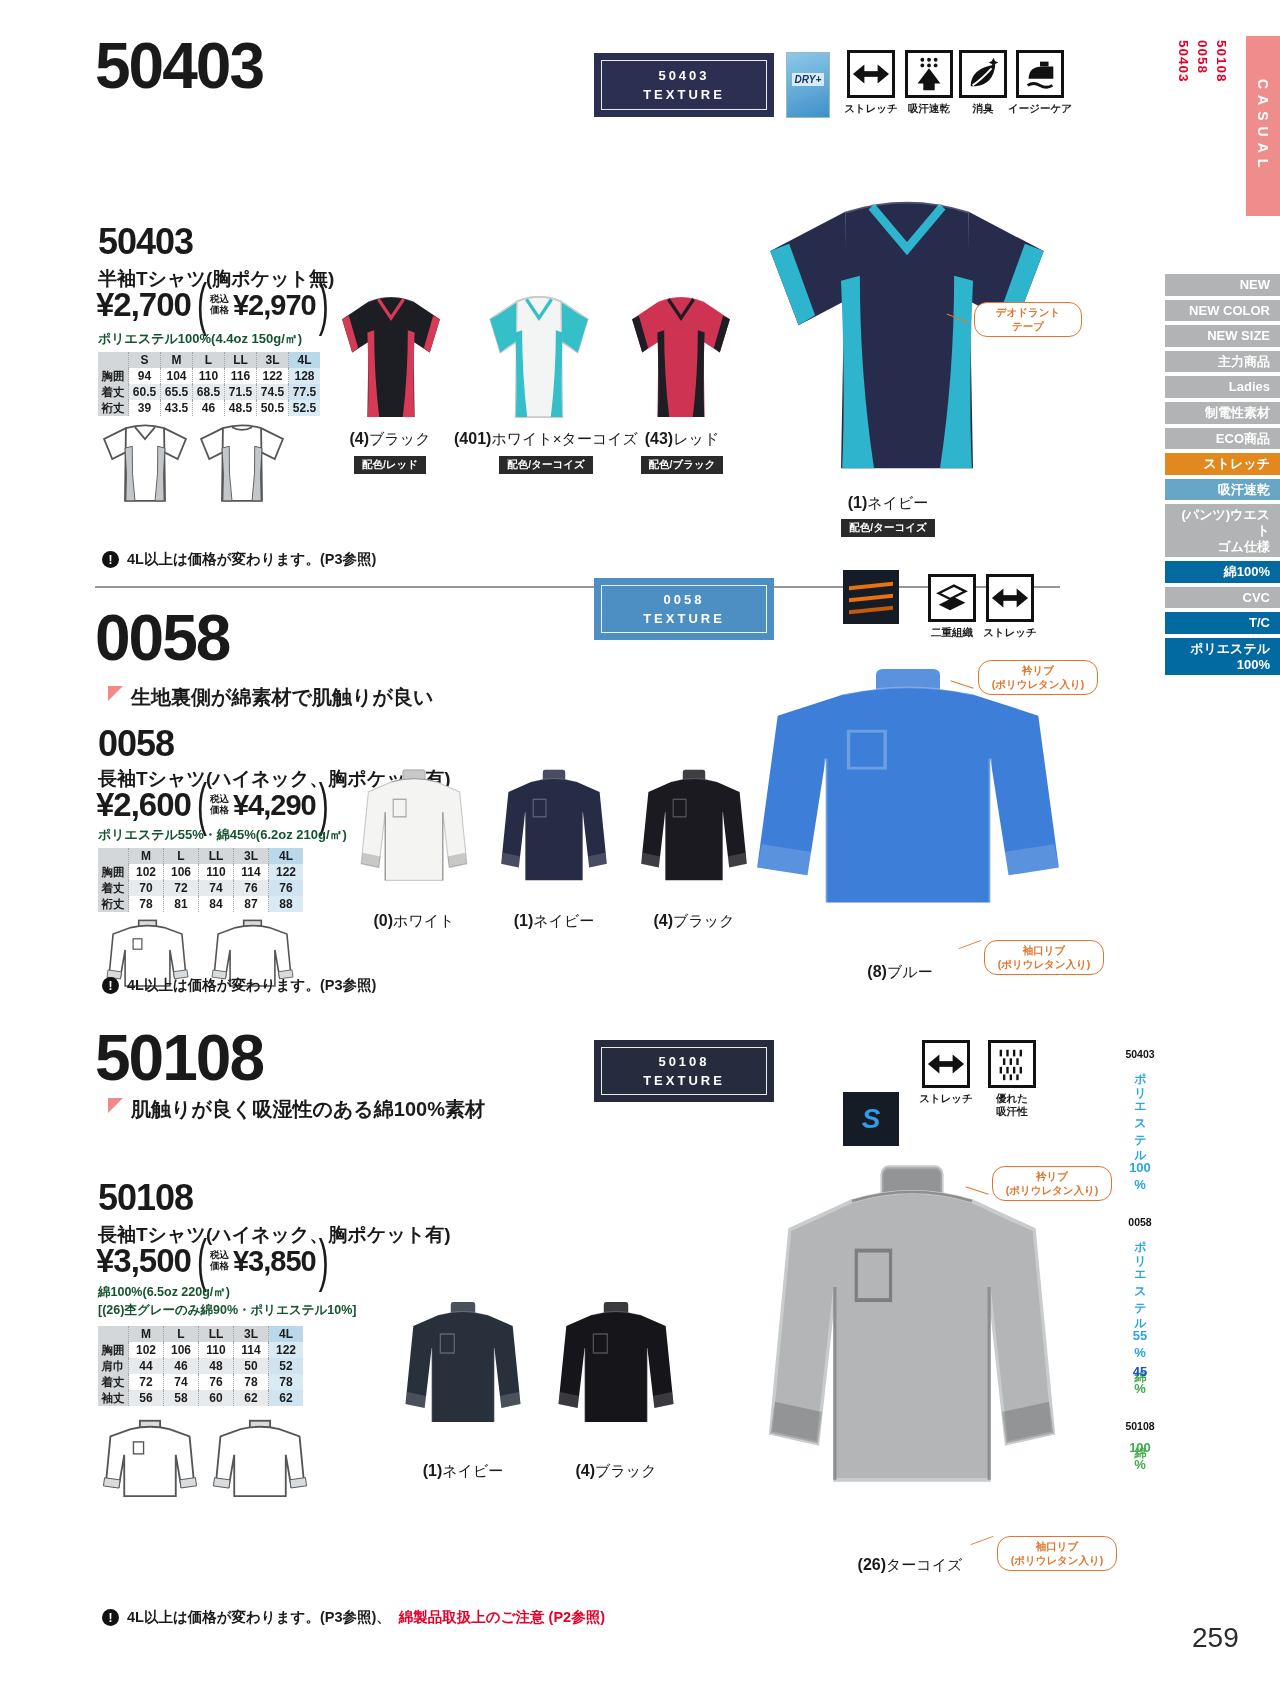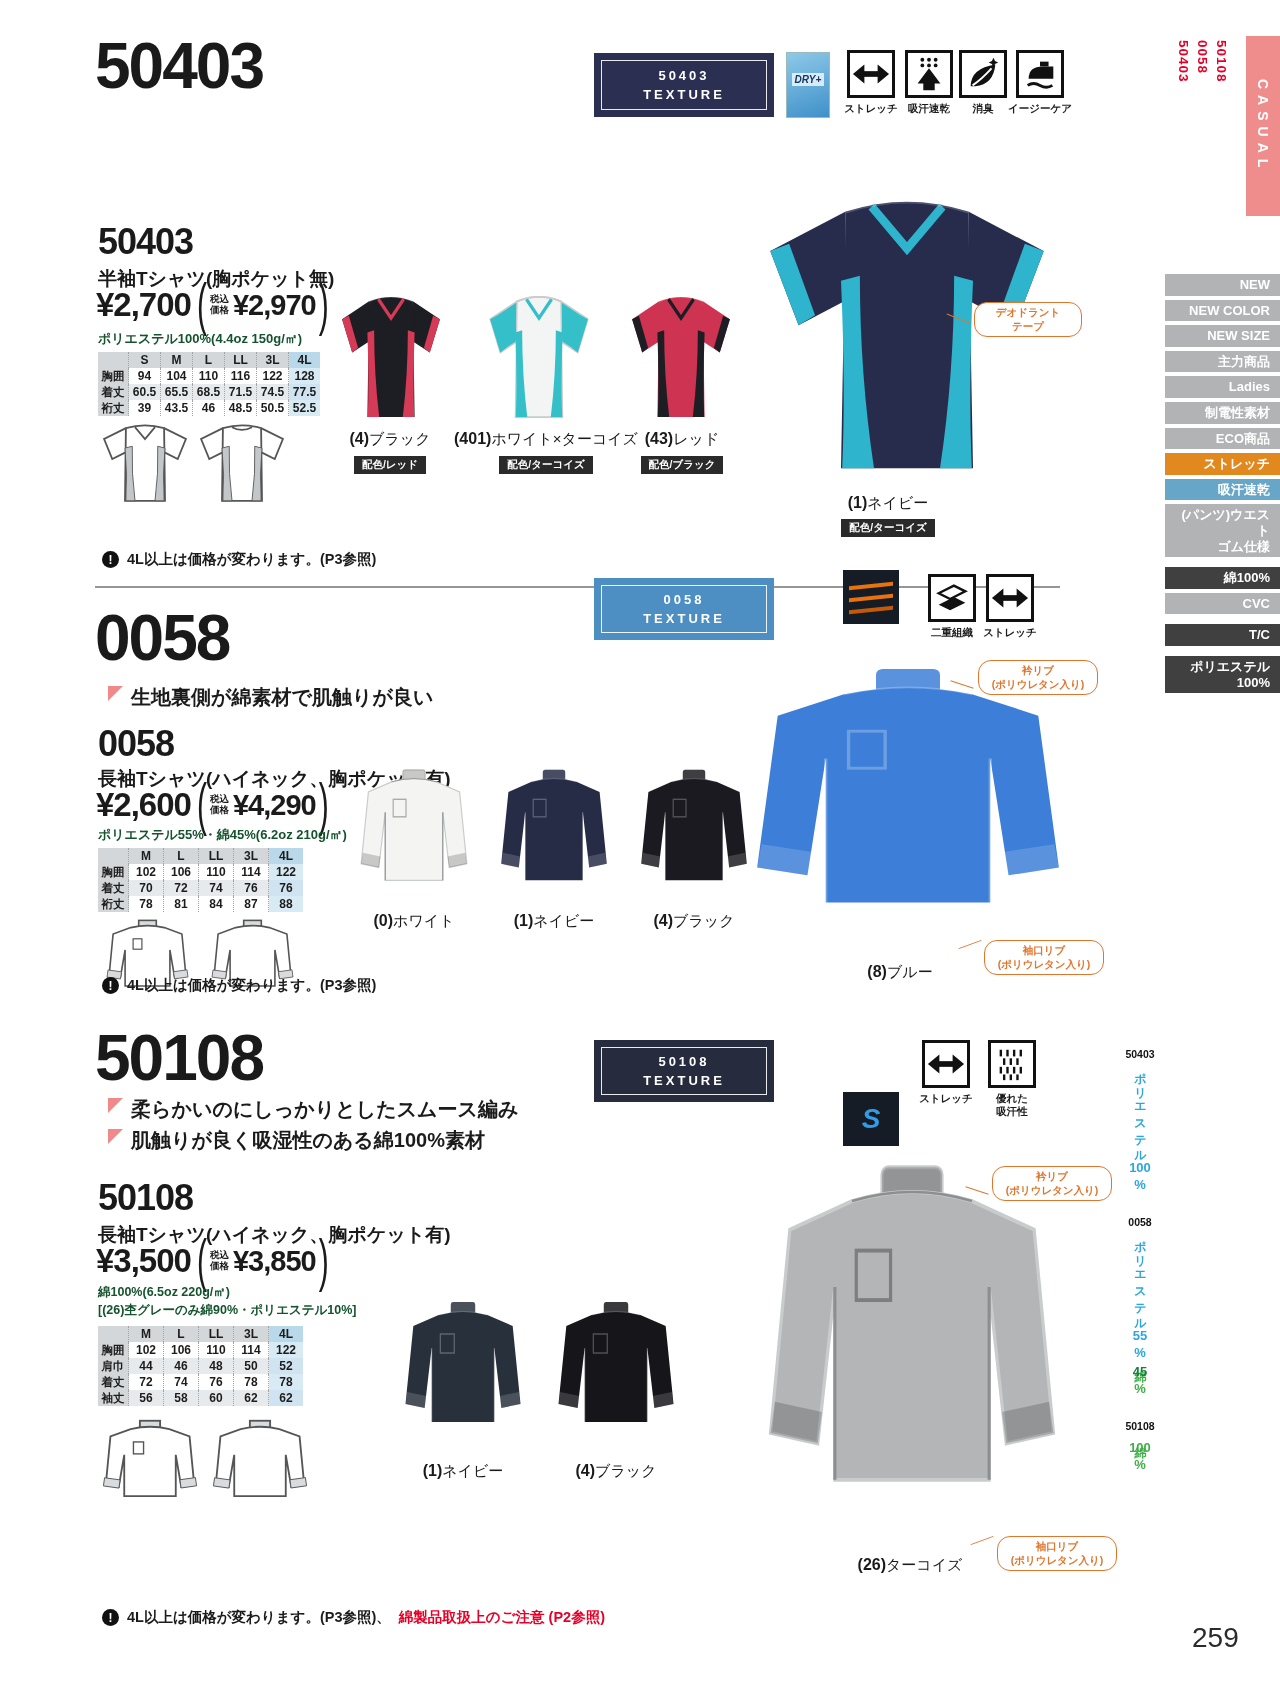--- a/index.html
+++ b/index.html
@@ -78,21 +78,21 @@
   .casual{background:#ef8d8d;display:flex;align-items:center;justify-content:center;}
   .casual span{writing-mode:vertical-rl;color:#fff;font-size:14px;font-weight:bold;letter-spacing:6px;}
   .redcodes{display:flex;gap:4px;}
   .redcodes span{writing-mode:vertical-rl;font-size:13.5px;font-weight:bold;color:#e60028;letter-spacing:1px;}
   #badge-col{display:flex;flex-direction:column;gap:4px;width:115px;}
   .badge{font-size:13px;font-weight:bold;color:#fff;text-align:right;padding:3px 10px 3px 6px;
       line-height:1.2;white-space:pre-line;box-sizing:border-box;}
   .badge.gray{background:#b1b3b4;}
   .badge.orange{background:#e1891f;}
   .badge.blue{background:#68a6c8;}
-  .badge.black{background:#404040;margin-top:6px;}
+  .badge.black{background:#0369a1;}
   #comp-col{display:flex;flex-direction:column;align-items:center;width:44px;}
   .compblock{display:flex;flex-direction:column;align-items:center;margin-bottom:24px;}
   .compcode{font-size:10.5px;font-weight:bold;color:#111;margin-bottom:4px;}
   .compseg{font-weight:bold;}
   .compseg.vert{writing-mode:vertical-rl;text-orientation:upright;font-size:12px;letter-spacing:2px;}
   .compseg.horiz{font-size:13px;margin-top:2px;}
   .pagenum{font-size:28px;color:#2b2b2b;}
   .sketch svg{width:100%;height:100%;}
 </style>
 </head>
@@ -504,24 +504,20 @@
           <rect x="17.5" y="31" width="2.5" height="6"></rect>
           <rect x="24.5" y="31" width="2.5" height="6"></rect>
         </g>
       </svg>
     </div>
   <div class="abs iconlabel" style="left: 911px; top: 1092px; width: 70px; white-space: pre-line;">ストレッチ</div>
   <div class="abs iconlabel" style="left: 977px; top: 1092px; width: 70px; white-space: pre-line;">優れた
 吸汗性</div>
 
   <div class="abs" style="left:108px;top:1094px;width:600px">
-    <div class="feat">
-        <span class="tri"></span>
-        <span>柔らかいのにしっかりとしたスムース編み</span>
-      </div>
     <div class="feat">
         <span class="tri"></span>
         <span>肌触りが良く吸湿性のある綿100%素材</span>
       </div>
   </div>
 
   <div class="abs subcode" style="left:98px;top:1180px">50108</div>
   <div class="abs itemname" style="left:98px;top:1222px">長袖Tシャツ(ハイネック、胸ポケット有)</div>
   <div class="abs price" style="left:96px;top:1242px">
     <span class="yen">¥3,500</span>
@@ -672,21 +668,21 @@
         <div class="compseg vert" style="color: rgb(42, 167, 222);">ポリエステル</div>
         <div class="compseg horiz" style="color: rgb(42, 167, 222);">100</div>
         <div class="compseg horiz" style="color: rgb(42, 167, 222);">%</div>
       </div>
       <div class="compblock">
         <div class="compcode">0058</div>
         <div class="compseg vert" style="color: rgb(42, 167, 222);">ポリエステル</div>
         <div class="compseg horiz" style="color: rgb(42, 167, 222);">55</div>
         <div class="compseg horiz" style="color: rgb(42, 167, 222);">%</div>
         <div class="compseg vert" style="color: rgb(63, 174, 73);">綿</div>
-        <div class="compseg horiz" style="color: #15803d;">45</div>
+        <div class="compseg horiz" style="color: #1d4ed8;">45</div>
         <div class="compseg horiz" style="color: rgb(63, 174, 73);">%</div>
       </div>
       <div class="compblock">
         <div class="compcode">50108</div>
         <div class="compseg vert" style="color: rgb(63, 174, 73);">綿</div>
         <div class="compseg horiz" style="color: rgb(63, 174, 73);">100</div>
         <div class="compseg horiz" style="color: rgb(63, 174, 73);">%</div>
       </div>
     </div>
 

